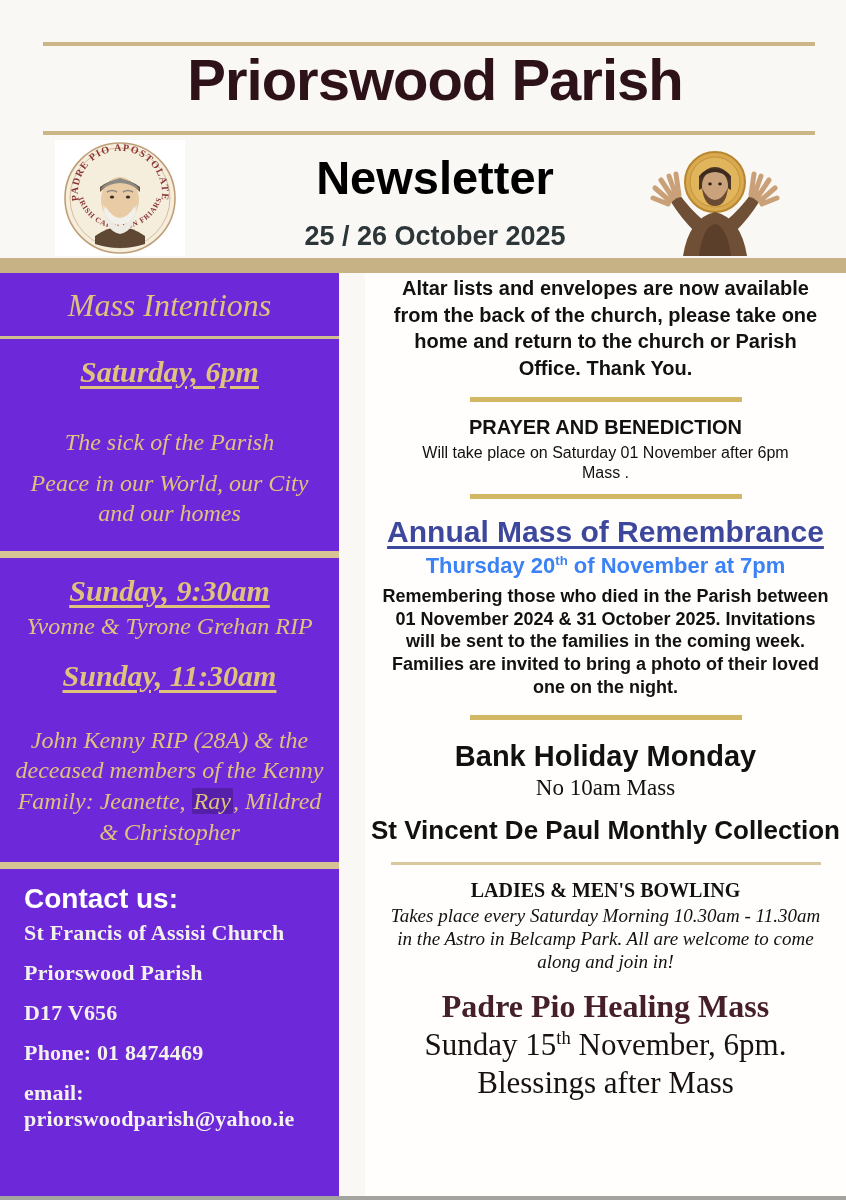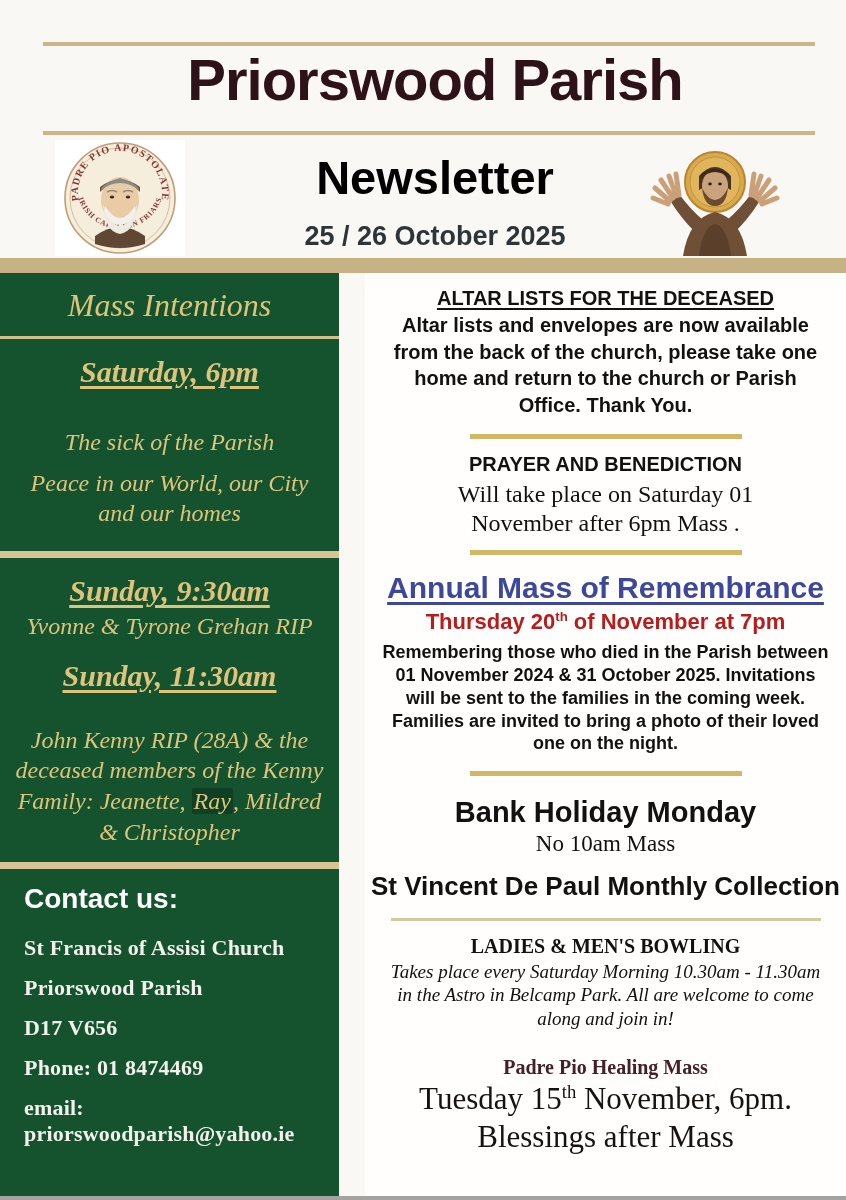--- a/index.html
+++ b/index.html
@@ -24,71 +24,71 @@
   .issue-date{
     position:absolute;top:221px;left:0;right:0;text-align:center;
     font-size:27px;font-weight:800;color:#2c3537;
   }
   .tan-band{position:absolute;top:258px;left:0;width:846px;height:15px;background:#c7b286;}
   .pp-badge{position:absolute;left:55px;top:140px;width:130px;height:116px;}
   .sf-icon{position:absolute;left:643px;top:146px;width:144px;height:110px;}
   
   .sidebar{
     position:absolute;left:0;top:273px;width:339px;height:923px;
-    background:#14532d;color:#dfc37c;text-align:center;
+    background:#6d28d9;color:#dfc37c;text-align:center;
     font-family:"Liberation Serif",serif;
   }
   .rcol{
     position:absolute;left:365px;top:273px;width:481px;height:923px;
     background:#fffefc;text-align:center;color:#111;
   }
   .bottom-line{position:absolute;left:0;top:1196px;width:846px;height:4px;background:#a3a3a0;}
   
   .mass-head{font-style:italic;font-size:32px;padding:14px 10px 12px;}
   .gold-line{height:3px;background:#cfc08e;margin:0;}
   .tan-div{height:7px;background:#d6c495;margin:0;}
   .s-title{
     font-style:italic;font-weight:700;font-size:30px;margin:16px 10px 6px;
     text-decoration:underline;text-underline-offset:4px;
   }
   .s-item{font-style:italic;font-size:24px;line-height:1.28;margin:6px 14px;}
   .s-item.tight{line-height:1.02;}
   .hl{background:rgba(0,0,0,0.22);padding:0 2px;border-radius:2px;}
   .contact{text-align:left;padding:10px 0 0 24px;font-family:"Liberation Sans",sans-serif;}
-  .contact-head{color:#ffffff;font-weight:800;font-size:28px;margin:4px 0 20px;}
+  .contact-head{color:#ffffff;font-weight:800;font-size:28px;margin:4px 0 5px;}
   .contact-line{
     color:#f3f1ec;font-family:"Liberation Serif",serif;font-size:22px;
     margin:0 0 14px;letter-spacing:0.2px;font-weight:bold;
   }
   
   .r-head{font-size:20px;font-weight:800;margin:14px 18px 2px;}
   .r-head.u{text-decoration:underline;text-underline-offset:3px;}
   .r-bold-body{font-size:20px;font-weight:800;line-height:1.33;margin:2px 22px;}
   .gold-bar{width:272px;height:5px;background:#d2b765;margin:16px auto 12px;}
-  .serif-body{font-family:Liberation Serif, serif;font-size:24px;line-height:1.2;margin:4px 46px;}
+  .serif-body{font-family:Liberation Sans, sans-serif;font-size:16px;line-height:1.2;margin:4px 46px;}
   .rem-head{
     font-size:30px;font-weight:800;color:#3d489c;margin:8px 6px 4px;
     text-decoration:underline;text-underline-offset:4px;
   }
-  .rem-date{font-size:22px;font-weight:800;color:#b91c1c;margin:2px 0 6px;}
+  .rem-date{font-size:22px;font-weight:800;color:#3b82f6;margin:2px 0 6px;}
   .rem-body{font-size:18px;font-weight:800;line-height:1.27;margin:0 14px;}
   sup{font-size:60%;vertical-align:super;line-height:0;}
   .bank-head{font-size:29px;font-weight:800;margin:20px 0 2px;}
   .no-mass{font-family:"Liberation Serif",serif;font-size:23px;margin:2px 0 12px;}
   .svp-head{font-size:26px;font-weight:800;margin:14px 0 2px;}
   .svp-sub{font-size:19px;font-weight:800;margin:0 0 10px;}
   .wide-div{width:430px;height:3px;background:#d8c89e;margin:16px auto 14px;}
   .bowl-head{font-family:"Liberation Serif",serif;font-size:20px;font-weight:700;margin:4px 0 2px;}
   .bowl-body{
     font-family:"Liberation Serif",serif;font-style:italic;font-size:19px;
     line-height:1.22;margin:0 24px;
   }
   .heal-head{
-    font-family:"Liberation Serif",serif;font-weight:700;font-size:20px;
-    color:#45202a;margin:26px 0 2px;
+    font-family:"Liberation Serif",serif;font-weight:700;font-size:32px;
+    color:#45202a;margin:14px 0 2px;
   }
   .heal-line{font-family:"Liberation Serif",serif;font-size:31px;margin:2px 0;color:#17120f;}
 </style>
 </head>
 <body>
 
 <div class="page">
 
   <div class="hdr-rule rule-top"></div>
   <div class="page-title">Priorswood Parish</div>
@@ -172,21 +172,20 @@
       <div class="contact-line">St Francis of Assisi Church</div>
       <div class="contact-line">Priorswood Parish</div>
       <div class="contact-line">D17 V656</div>
       <div class="contact-line">Phone: 01 8474469</div>
       <div class="contact-line">email: priorswoodparish@yahoo.ie</div>
     </div>
   </div>
 
   <div class="rcol">
 
-    <div class="r-head u">ALTAR LISTS  FOR THE DECEASED</div>
     <div class="r-bold-body">Altar lists and envelopes are now available from the back of the church, please take one home and return to the church or Parish Office. Thank You.</div>
 
     <div class="gold-bar"></div>
 
     <div class="r-head">PRAYER  AND BENEDICTION</div>
     <div class="serif-body">Will take place on Saturday 01 November after 6pm Mass .</div>
 
     <div class="gold-bar" style="margin-top:12px;margin-bottom:16px;"></div>
 
     <div class="rem-head">Annual Mass of Remembrance</div>
@@ -199,18 +198,18 @@
     <div class="no-mass">No 10am Mass</div>
 
     <div class="svp-head">St Vincent De Paul Monthly Collection</div>
 
     <div class="wide-div"></div>
 
     <div class="bowl-head">LADIES &amp; MEN'S BOWLING</div>
     <div class="bowl-body">Takes place every Saturday Morning 10.30am - 11.30am in the Astro in Belcamp Park. All are welcome to come along and join in!</div>
 
     <div class="heal-head">Padre Pio Healing Mass</div>
-    <div class="heal-line"><span>Tuesday 15</span><sup>th</sup><span> November, 6pm.</span></div>
+    <div class="heal-line"><span>Sunday 15</span><sup>th</sup><span> November, 6pm.</span></div>
     <div class="heal-line">Blessings after Mass</div>
   </div>
 
   <div class="bottom-line"></div>
 </div>
 
 </body></html>

